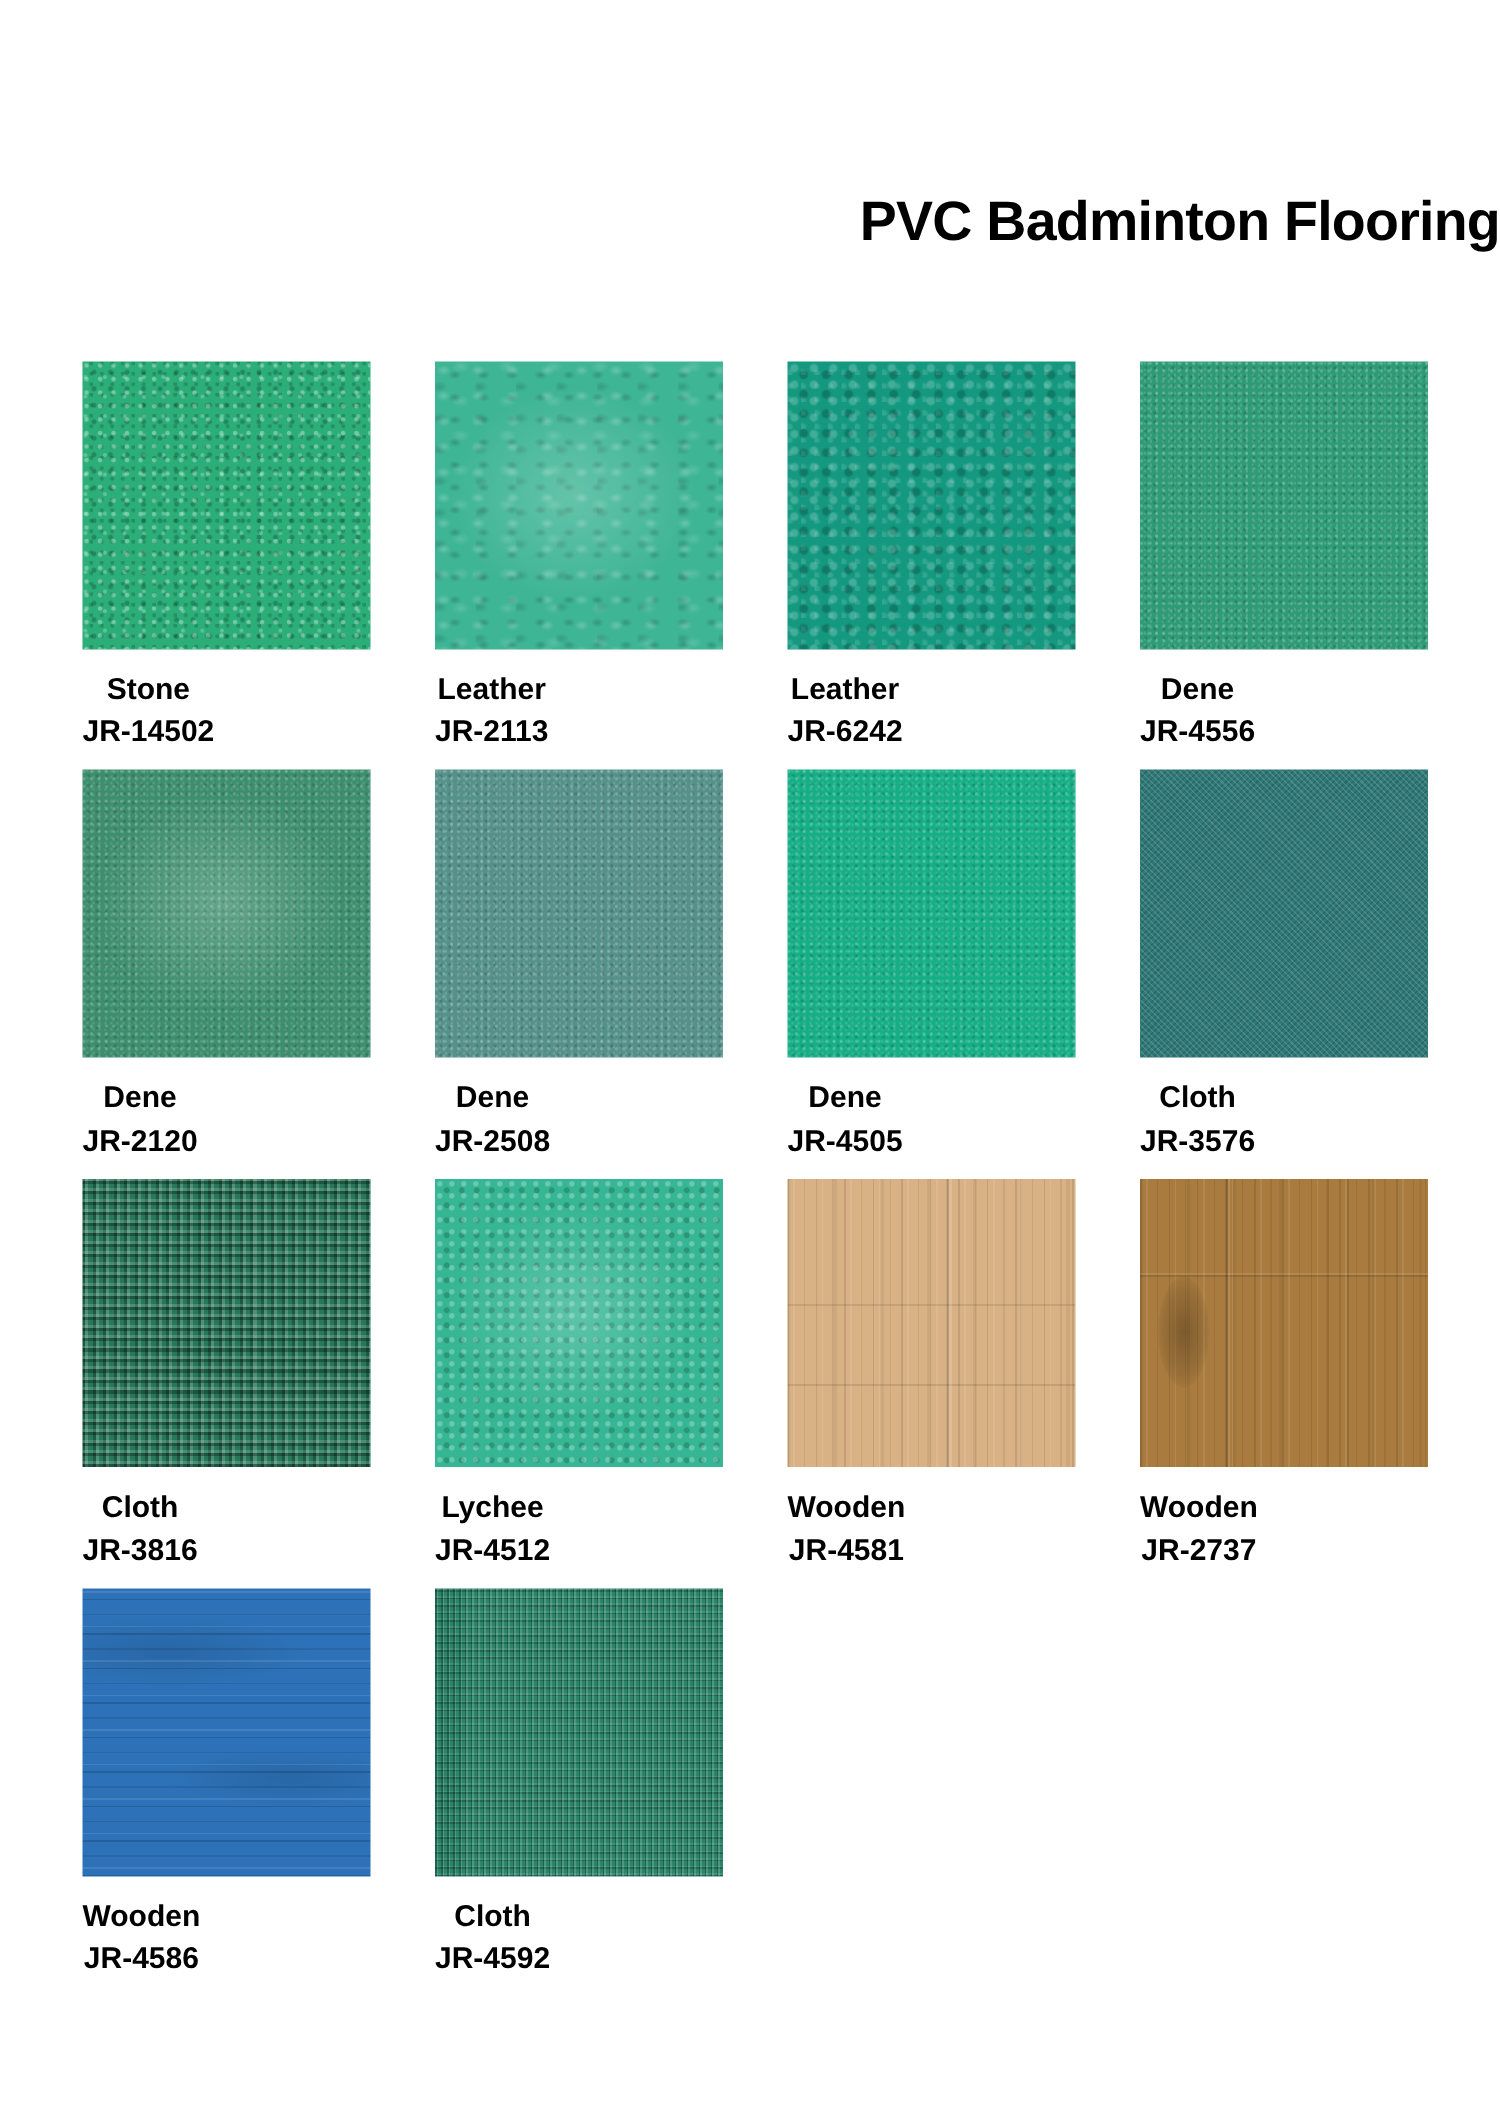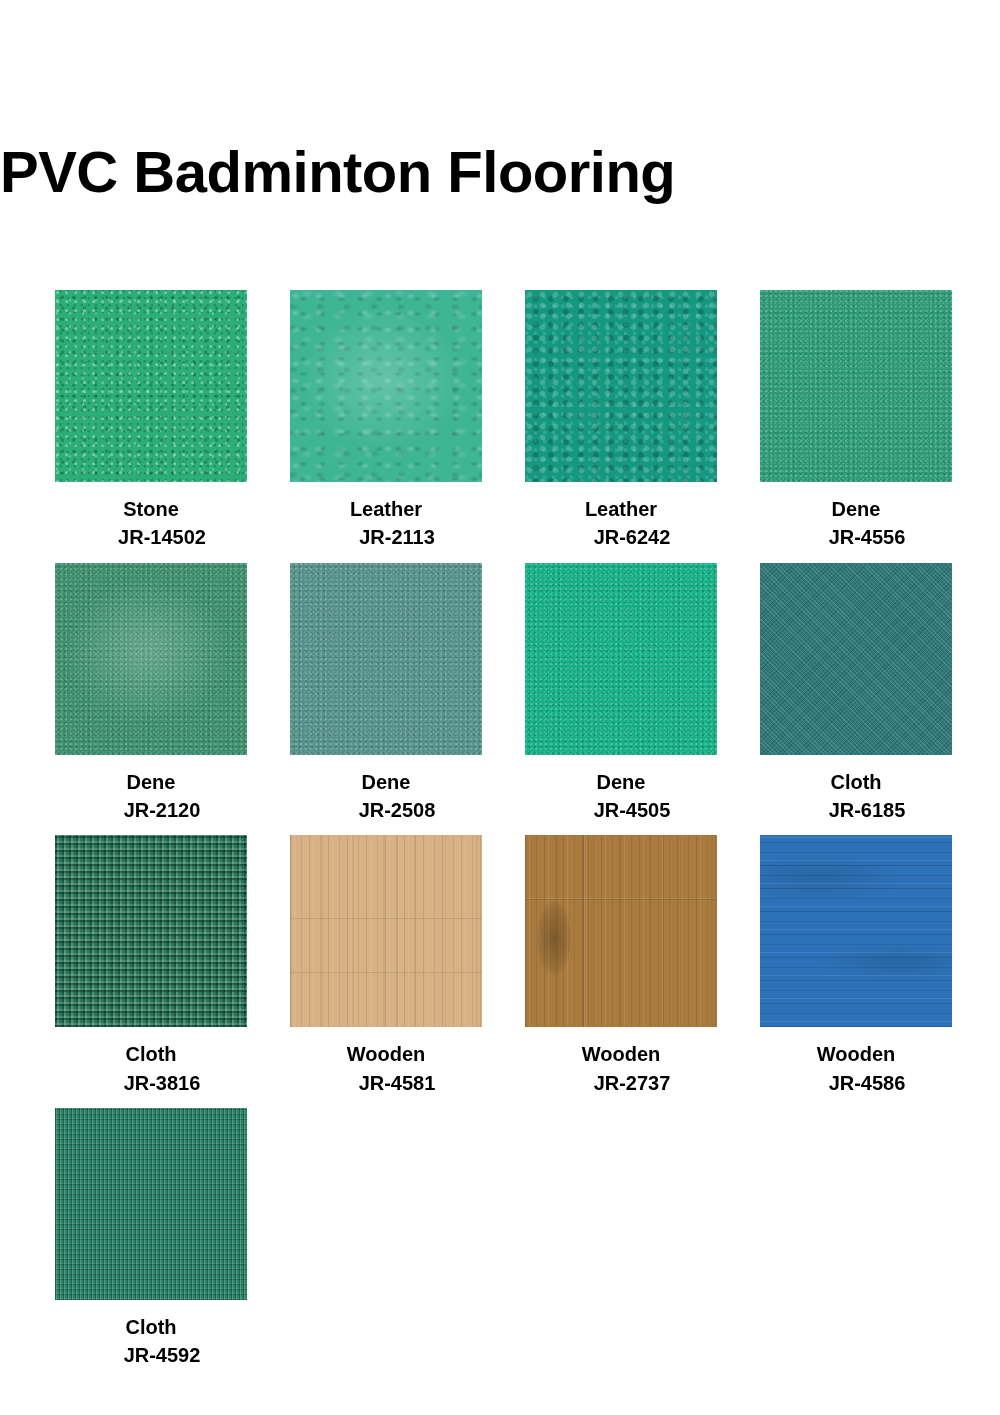--- a/index.html
+++ b/index.html
@@ -16,22 +16,22 @@
     position: relative;
   }
   .page {
     width: 1000px;
     height: 1415px;
     box-sizing: border-box;
     position: relative;
     background: #ffffff;
   }
   .page-title {
-    text-align: left;
-    font-size: 58px;
+    text-align: right;
+    font-size: 37px;
     font-weight: bold;
     letter-spacing: -0.5px;
     padding-top: 104px;
     line-height: 1;
     font-family: "Liberation Sans", sans-serif;
   }
   .grid {
     margin: 0 auto;
     padding-top: 50px;
     width: 890px;
@@ -40,42 +40,42 @@
     grid-template-rows: repeat(4, auto);
     column-gap: 43px;
     row-gap: 11px;
     box-sizing: border-box;
   }
   .cell {
     width: 192px;
     justify-self: center;
     display: flex;
     flex-direction: column;
-    align-items: center;
+    align-items: flex-start;
   }
   .swatch {
     width: 192px;
     height: 192px;
     position: relative;
     overflow: hidden;
     background-repeat: repeat;
   }
   .swatch .tex {
     position: absolute;
     inset: 0;
   }
   .caption {
     margin-top: 13px;
     text-align: center;
     font-size: 20px;
     font-weight: bold;
     line-height: 1.42;
   }
   .caption .name { display: block; }
-  .caption .code { display: block; margin-left: 22px; }
+  .caption .code { display: block; }
 
   
 
   
   .tex-stone {
     background-image:
       radial-gradient(circle at 30% 30%, rgba(255,255,255,.34) 0 1.2px, rgba(0,0,0,0) 1.8px),
       radial-gradient(circle at 70% 65%, rgba(0,0,0,.22) 0 1.3px, rgba(0,0,0,0) 2px),
       radial-gradient(circle at 15% 80%, rgba(255,255,255,.25) 0 1px, rgba(0,0,0,0) 1.6px),
       radial-gradient(circle at 85% 15%, rgba(0,0,0,.18) 0 1.1px, rgba(0,0,0,0) 1.8px);
@@ -273,30 +273,40 @@
           <span class="name">Dene</span>
           <span class="code">JR-4505</span>
         </div>
       </div>
       <div class="cell">
         <div class="swatch" style="background: rgb(47, 122, 120);">
           <div class="tex tex-clothfine"></div>
         </div>
         <div class="caption">
           <span class="name">Cloth</span>
-          <span class="code">JR-6185</span>
+          <span class="code">JR-3576</span>
         </div>
       </div>
       <div class="cell">
         <div class="swatch" style="background: rgb(39, 120, 90);">
           <div class="tex tex-weave"></div>
         </div>
         <div class="caption">
           <span class="name">Cloth</span>
           <span class="code">JR-3816</span>
+        </div>
+      </div>
+      <div class="cell">
+        <div class="swatch" style="background: rgb(54, 182, 148);">
+          <div class="tex tex-lychee"></div>
+          <div class="sheen"></div>
+        </div>
+        <div class="caption">
+          <span class="name">Lychee</span>
+          <span class="code">JR-4512</span>
         </div>
       </div>
       <div class="cell">
         <div class="swatch" style="background: rgb(216, 177, 132);">
           <div class="tex tex-woodv"></div>
           <div class="plank-a"></div>
         </div>
         <div class="caption">
           <span class="name">Wooden</span>
           <span class="code">JR-4581</span>

